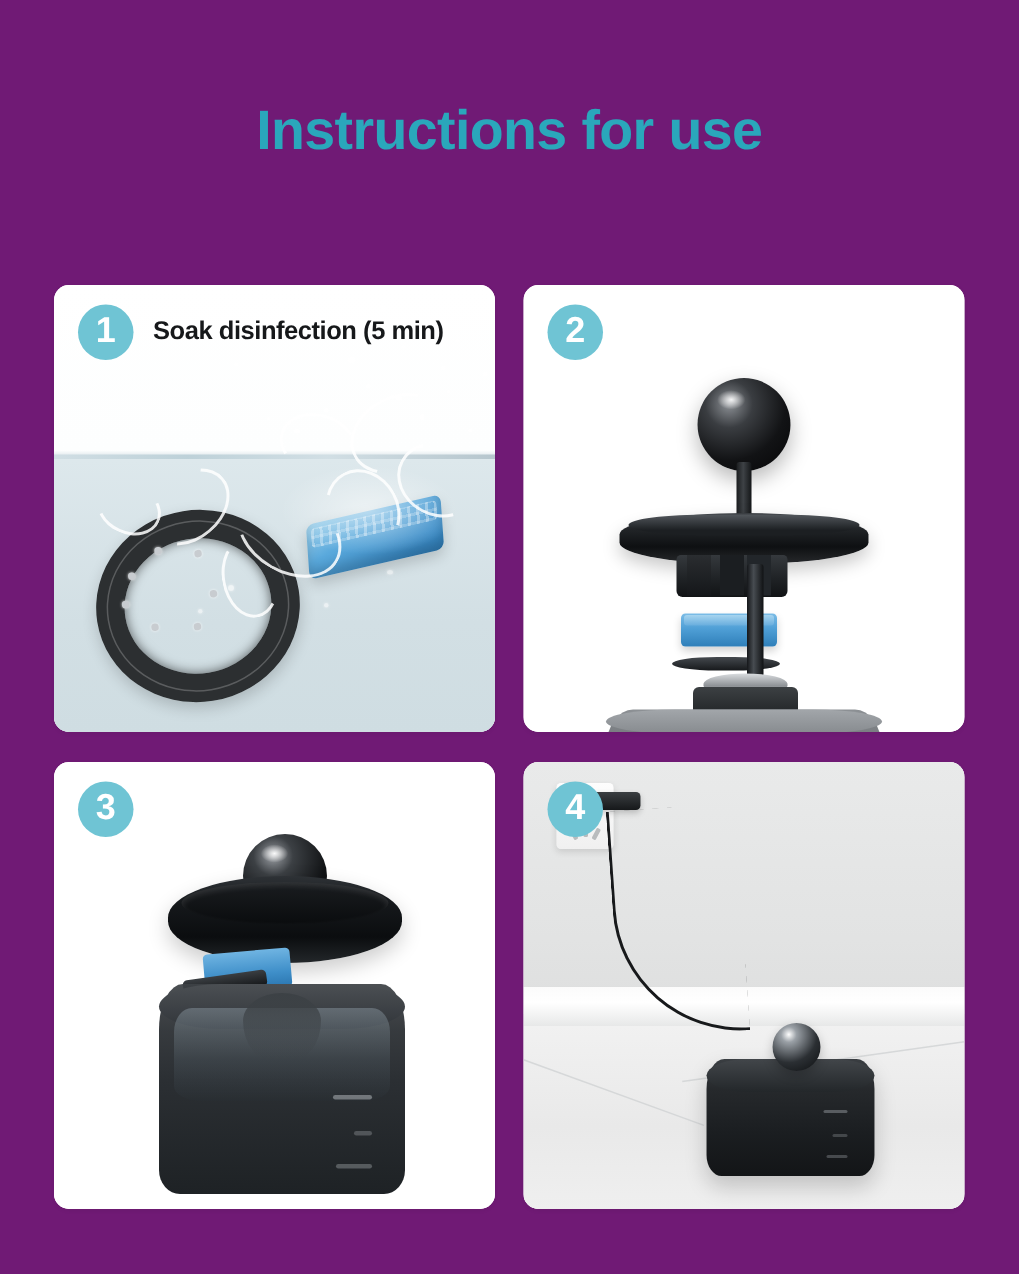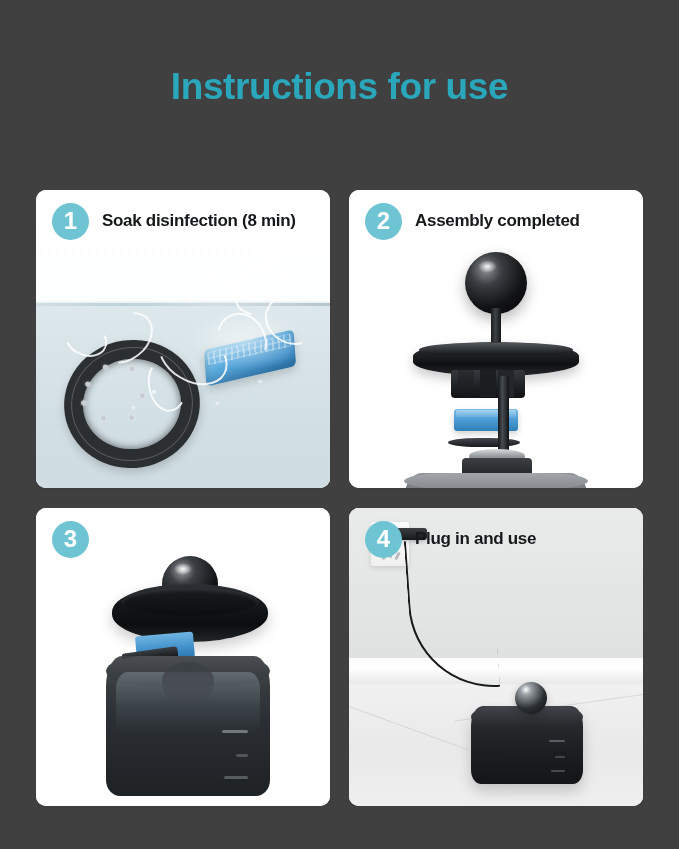--- a/index.html
+++ b/index.html
@@ -10,21 +10,21 @@
     width: 679px;
     height: 849px;
     background: #f2efee;
     font-family: "Liberation Sans", sans-serif;
     overflow: hidden;
   }
   .page {
     position: relative;
     width: 679px;
     height: 849px;
-    background: #404040;
+    background: #701a75;
   }
 
   
   .page-title {
     position: absolute;
     left: 0;
     top: 64px;
     width: 679px;
     text-align: center;
     font-size: 37px;
@@ -442,21 +442,21 @@
         <div class="splash" style="left:116px; top:200px; width:4px; height:4px; opacity:.7;"></div>
         <div class="splash" style="left:96px;  top:216px; width:3px; height:3px; opacity:.6;"></div>
         <div class="splash" style="left:180px; top:212px; width:3px; height:3px; opacity:.6;"></div>
         <div class="splash" style="left:222px; top:190px; width:4px; height:3px; opacity:.55;"></div>
 
         <div class="sheen" style="left:150px; top:120px; width:120px; height:60px;"></div>
       </div>
 
       <div class="card-header">
         <div class="step-badge">1</div>
-        <div class="step-label">Soak disinfection (8 min)</div>
+        <div class="step-label">Soak disinfection (5 min)</div>
       </div>
     </div>
 
     <div class="card">
       <div class="photo p2">
         <div class="ball"></div>
         <div class="stem"></div>
         <div class="tray"></div>
         <div class="pump-body"></div>
         <div class="blue-filter"></div>
@@ -464,21 +464,20 @@
         <div class="shaft"></div>
         <div class="collar"></div>
         <div class="collar-base"></div>
         <div class="gray-base">
           
         </div>
       </div>
 
       <div class="card-header">
         <div class="step-badge">2</div>
-        <div class="step-label">Assembly completed</div>
       </div>
     </div>
 
     <div class="card">
       <div class="photo p3">
         <div class="p3-wrap">
           <div class="p3-ball"></div>
           <div class="p3-tray"></div>
           <div class="p3-blue"></div>
           <div class="p3-blackclip"></div>
@@ -516,18 +515,17 @@
         <div class="p4-unit">
           <div class="p4-ball"></div>
           <div class="p4-unit-line" style="top:34px;"></div>
           <div class="p4-unit-line" style="top:50px; width:10px; opacity:.7;"></div>
           <div class="p4-unit-line" style="top:64px; width:14px; opacity:.8;"></div>
         </div>
       </div>
 
       <div class="card-header">
         <div class="step-badge">4</div>
-        <div class="step-label">Plug in and use</div>
       </div>
     </div>
 
   </div>
 </div>
 
 </body></html>

